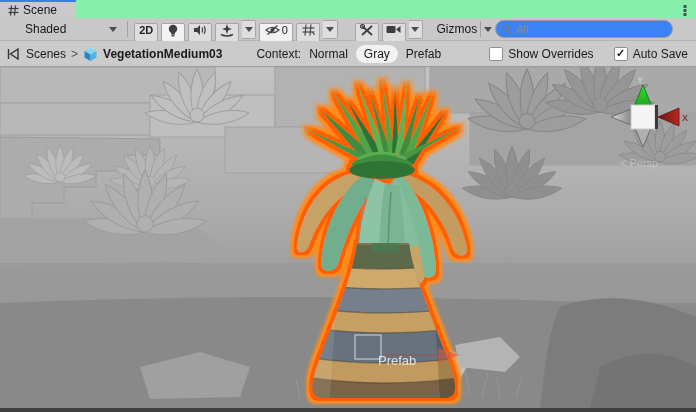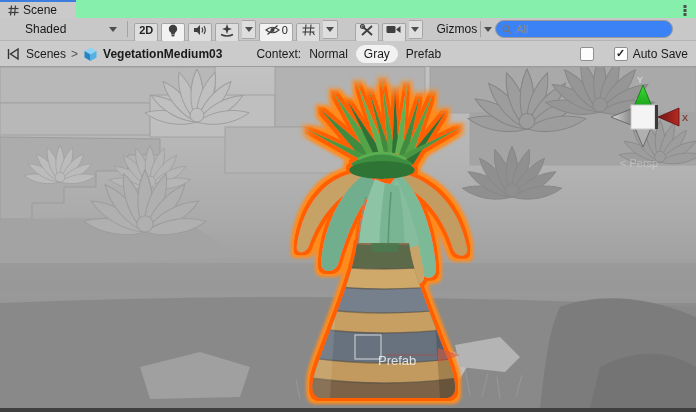--- a/index.html
+++ b/index.html
@@ -182,20 +182,21 @@
       <span class="current">VegetationMedium03</span>
     </div>
 
     <span class="ctx-label">Context:</span>
     <span class="ctx-opt">Normal</span>
     <span class="ctx-opt selected">Gray</span>
     <span class="ctx-opt">Prefab</span>
 
     <div class="chk-group grp-overrides">
       <span class="chk"></span>
+      <span>Show Overrides</span>
     </div>
     <div class="chk-group grp-autosave">
       <span class="chk">✓</span>
       <span>Auto Save</span>
     </div>
   </div>
 
   <div class="viewport">
     <svg width="696" height="341" viewBox="0 0 696 341">
       <defs>

